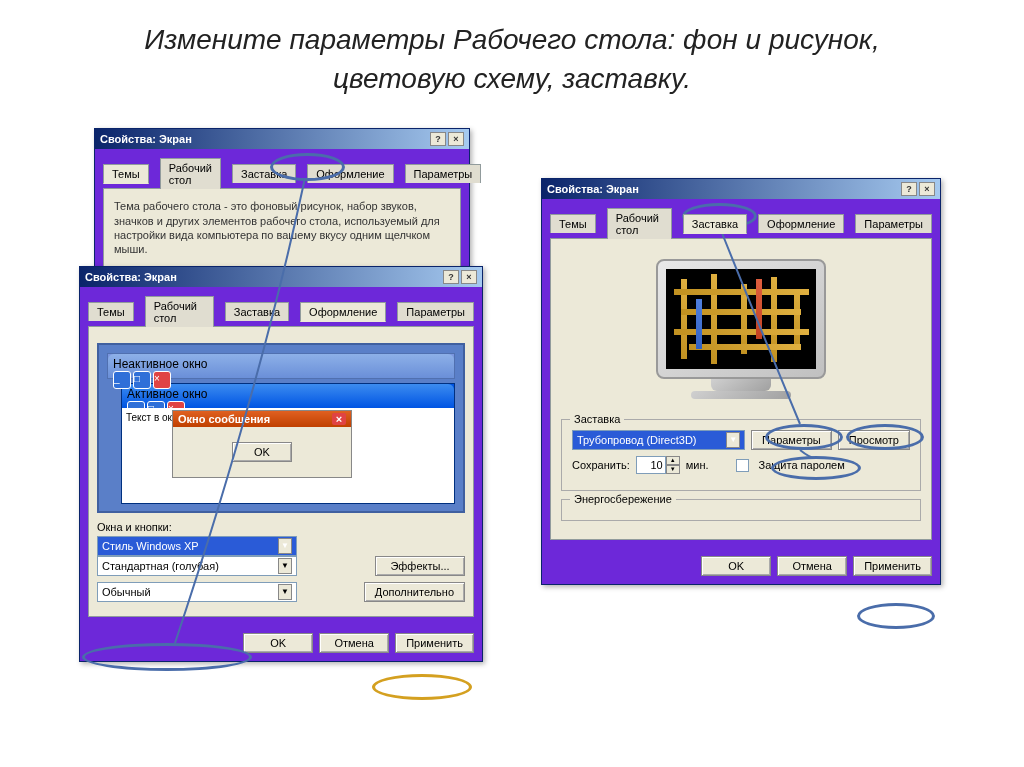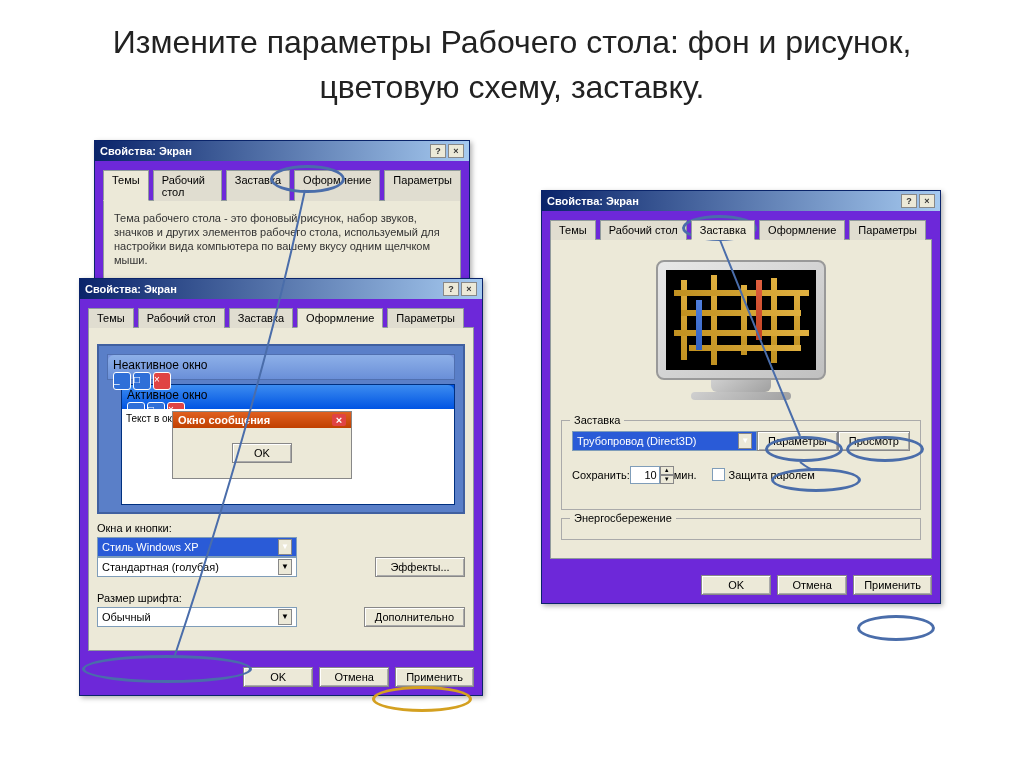--- a/index.html
+++ b/index.html
@@ -1,35 +1,35 @@
 <!DOCTYPE html>
 <html><head>
 <meta charset="utf-8">
 <style>
 * { box-sizing: border-box; margin: 0; padding: 0; font-family: Tahoma, Arial, sans-serif; }
 body { background: #fff; width: 1024px; height: 767px; position: relative; }
-.page-title { text-align: center; font-size: 32px; font-weight: 400; color: #222; padding: 20px 80px 10px; line-height: 1.4; }
+.page-title { text-align: center; font-size: 28px; font-weight: 400; color: #222; padding: 20px 80px 10px; line-height: 1.4; font-style: italic; }
 .dialogs-area { position: relative; width: 100%; height: 640px; }
 
 .dialog { position: absolute; background: #6d28d9; border: 1px solid #0a246a; box-shadow: 2px 2px 5px rgba(0,0,0,.3); }
 .titlebar { background: linear-gradient(to right, #0a246a, #a6caf0); color: #fff; font-size: 11px; font-weight: bold; padding: 3px 5px; display: flex; justify-content: space-between; align-items: center; height: 20px; }
 .titlebar-xp { background: linear-gradient(to bottom, #3c8cf0, #0054e3); border-radius: 6px 6px 0 0; height: 24px; padding: 3px 5px; font-size: 12px; }
 .titlebar-xp-inactive { background: linear-gradient(to bottom, #8db0e8, #6a8fd8); }
 .title-btns { display: flex; gap: 2px; }
 .title-btn { width: 16px; height: 14px; background: #ece9d8; border: 1px solid #888; font-size: 9px; text-align: center; line-height: 12px; cursor: pointer; color: #333; }
 .title-btn-xp { width: 18px; height: 18px; border-radius: 3px; background: #2f6fd8; border: 1px solid #fff; color: #fff; font-size: 10px; line-height: 14px; }
 .title-btn-xp.close { background: #e04343; }
-.tabbar { display: flex; padding: 8px 8px 0 8px; gap: 4px; }
+.tabbar { display: flex; padding: 8px 8px 0 8px; gap: 11px; align-items: center; }
 .tab { background: #ece9d8; border: 1px solid #919b9c; border-bottom: none; padding: 3px 8px; font-size: 11px; cursor: pointer; position: relative; top: 1px; }
 .tab.active { background: #ece9d8; border-bottom: 1px solid #ece9d8; z-index: 2; }
 .tab:not(.active) { background: #e0ddd0; }
 .tab-content { border: 1px solid #919b9c; margin: 0 8px 8px 8px; padding: 10px; background: #ece9d8; font-size: 11px; }
 .desc-text { font-size: 11px; color: #333; margin-bottom: 8px; line-height: 1.3; }
 .field-label { font-size: 11px; margin-bottom: 3px; display: block; }
-.row { display: flex; align-items: center; gap: 0; margin-bottom: 15px; }
+.row { display: flex; align-items: center; gap: 6px; margin-bottom: 6px; }
 .combo { background: #fff; border: 1px solid #7f9db9; padding: 2px 4px; font-size: 11px; display: flex; justify-content: space-between; align-items: center; height: 20px; }
 .combo.selected { background: #2a5bd7; color: #fff; }
 .combo-arrow { width: 14px; height: 16px; background: #ece9d8; border: 1px solid #888; text-align: center; font-size: 8px; line-height: 14px; cursor: pointer; }
 .btn { background: #ece9d8; border: 1px solid #888; padding: 3px 10px; font-size: 11px; cursor: pointer; min-width: 70px; text-align: center; box-shadow: inset 1px 1px 0 #fff, inset -1px -1px 0 #aaa; }
 .btn:disabled, .btn.disabled { color: #999; }
 .dialog-footer { display: flex; justify-content: flex-end; gap: 6px; padding: 8px; }
 .preview-window { background: #5a7fc8; border: 2px solid #4060a0; padding: 4px; margin: 8px 0; }
 .inactive-win { background: #7a96df; border: 1px solid #5070b0; margin-bottom: 0; }
 .active-win { background: #0054e3; border: 1px solid #003080; }
 .inner-body { background: #fff; padding: 4px; font-size: 10px; }
@@ -147,21 +147,20 @@
       <span class="combo-arrow">▼</span>
     </div>
     <div class="row">
       <div class="combo" style="width:200px;">
         <span>Стандартная (голубая)</span>
         <span class="combo-arrow">▼</span>
       </div>
       <div style="flex:1"></div>
       <button class="btn" style="min-width:90px;">Эффекты...</button>
     </div>
-    <span class="field-label">Размер шрифта:</span>
     <div class="row">
       <div class="combo" style="width:200px;">
         <span>Обычный</span>
         <span class="combo-arrow">▼</span>
       </div>
       <div style="flex:1"></div>
       <button class="btn" style="min-width:90px;">Дополнительно</button>
     </div>
   </div>
   <div class="dialog-footer">

